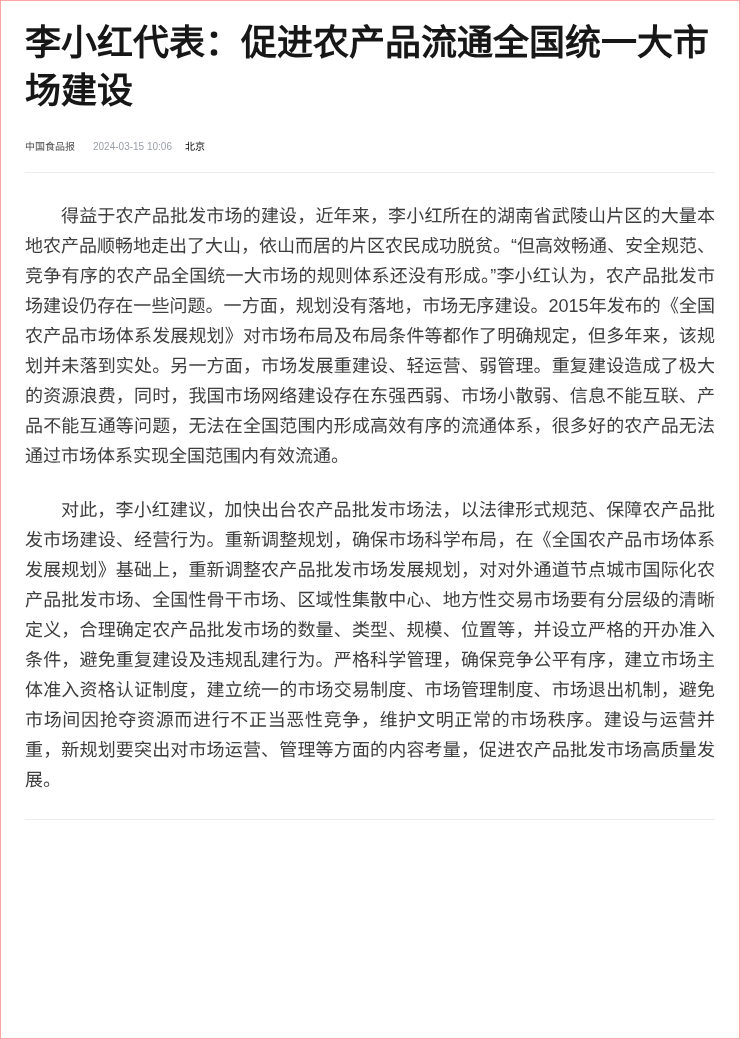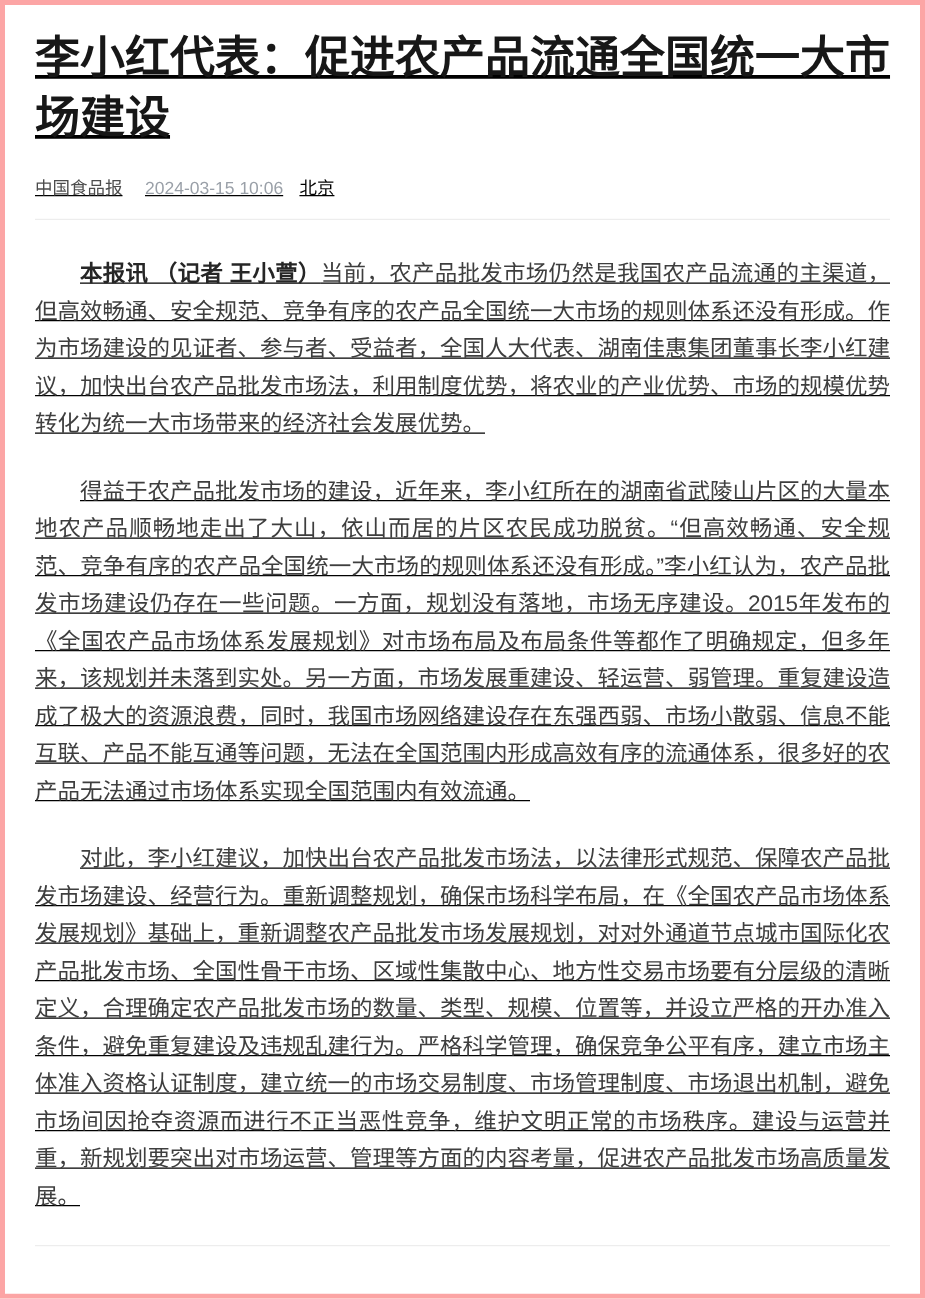--- a/index.html
+++ b/index.html
@@ -5,37 +5,36 @@
   * { margin: 0; padding: 0; box-sizing: border-box; }
   html, body { background: #ffffff; }
   body {
     font-family: "Liberation Sans", "DejaVu Sans", sans-serif;
     -webkit-font-smoothing: antialiased;
   }
   .page {
     width: 740px;
     height: 1039px;
     background: #ffffff;
-    border: 4px solid #fca5a5;
+    border: 1px solid #fca5a5;
     padding: 18px 24px 0 24px;
     overflow: hidden;
-    text-decoration: underline;
   }
   .title {
     font-size: 36px;
     line-height: 48px;
     font-weight: 700;
     color: #171717;
     letter-spacing: 0;
   }
   .meta {
     margin-top: 22px;
     display: flex;
     align-items: center;
-    font-size: 14px;
+    font-size: 10px;
     line-height: 20px;
   }
   .meta .source { color: #4c4c4c; margin-right: 18px; }
   .meta .datetime { color: #9aa0a8; margin-right: 13px; }
   .meta .location { color: #000000; }
   .divider {
     margin-top: 15px;
     border-top: 1px solid #ededed;
     height: 0;
   }
@@ -74,21 +73,20 @@
 
   <div class="meta">
     <span class="source">中国食品报</span>
     <span class="datetime">2024-03-15 10:06</span>
     <span class="location">北京</span>
   </div>
 
   <div class="divider"></div>
 
   <div class="article-body">
-    <p><span class="lead">本报讯 （记者 王小萱）</span><span>当前，农产品批发市场仍然是我国农产品流通的主渠道，但高效畅通、安全规范、竞争有序的农产品全国统一大市场的规则体系还没有形成。作为市场建设的见证者、参与者、受益者，全国人大代表、湖南佳惠集团董事长李小红建议，加快出台农产品批发市场法，利用制度优势，将农业的产业优势、市场的规模优势转化为统一大市场带来的经济社会发展优势。</span></p>
 
     <p><span>得益于农产品批发市场的建设，近年来，李小红所在的湖南省武陵山片区的大量本地农产品顺畅地走出了大山，依山而居的片区农民成功脱贫。“但高效畅通、安全规范、竞争有序的农产品全国统一大市场的规则体系还没有形成。”李小红认为，农产品批发市场建设仍存在一些问题。一方面，规划没有落地，市场无序建设。2015年发布的《全国农产品市场体系发展规划》对市场布局及布局条件等都作了明确规定，但多年来，该规划并未落到实处。另一方面，市场发展重建设、轻运营、弱管理。重复建设造成了极大的资源浪费，同时，我国市场网络建设存在东强西弱、市场小散弱、信息不能互联、产品不能互通等问题，无法在全国范围内形成高效有序的流通体系，很多好的农产品无法通过市场体系实现全国范围内有效流通。</span></p>
 
     <p><span>对此，李小红建议，加快出台农产品批发市场法，以法律形式规范、保障农产品批发市场建设、经营行为。重新调整规划，确保市场科学布局，在《全国农产品市场体系发展规划》基础上，重新调整农产品批发市场发展规划，对对外通道节点城市国际化农产品批发市场、全国性骨干市场、区域性集散中心、地方性交易市场要有分层级的清晰定义，合理确定农产品批发市场的数量、类型、规模、位置等，并设立严格的开办准入条件，避免重复建设及违规乱建行为。严格科学管理，确保竞争公平有序，建立市场主体准入资格认证制度，建立统一的市场交易制度、市场管理制度、市场退出机制，避免市场间因抢夺资源而进行不正当恶性竞争，维护文明正常的市场秩序。建设与运营并重，新规划要突出对市场运营、管理等方面的内容考量，促进农产品批发市场高质量发展。</span></p>
   </div>
 
 
   <div class="divider bottom-divider"></div>
 
 </div>

